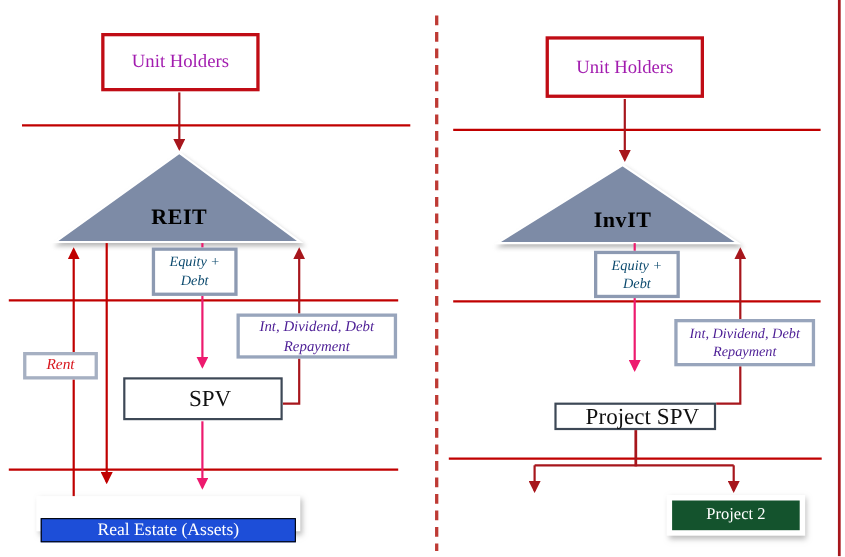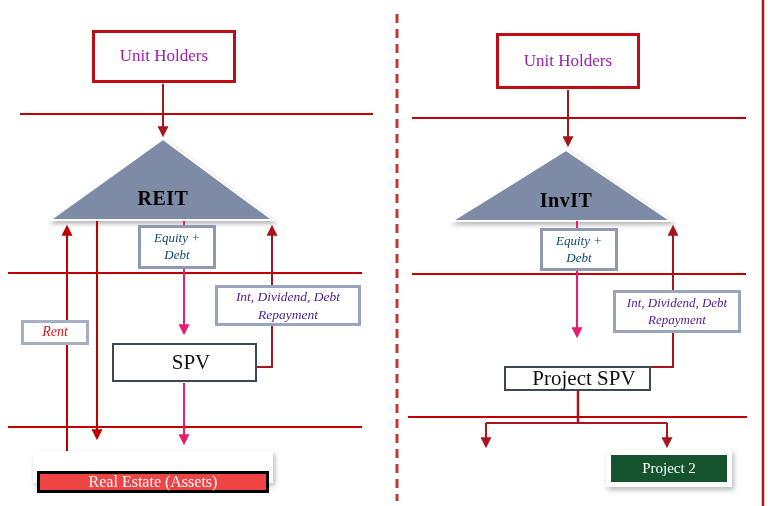--- a/index.html
+++ b/index.html
@@ -28,21 +28,21 @@
 
   .shadowbox {
     position:absolute; z-index:2; background:#ffffff; box-sizing:border-box;
     box-shadow:2px 3px 5px rgba(130,130,130,.55);
     display:flex; align-items:center; justify-content:center;
   }
   .inner {
     width:100%; display:flex; align-items:center; justify-content:center;
     color:#ffffff; font-size:15px; box-sizing:border-box;
   }
-  .re-inner { background:#ef4444; height:22px; width:232px; font-size:16px; border:3px solid #000000;margin-top:30px; }
+  .re-inner { background:#1d4ed8; height:22px; width:232px; font-size:16px; border:1px solid #000000;margin-top:30px; }
   .p1-inner { background:#8292AE; height:20px; width:118px; }
   .p2-inner { background:#14532d; height:27px; width:116px; }
 </style>
 </head>
 <body>
 
 <div class="canvas">
 
   <svg class="connectors" width="768" height="506" viewBox="0 0 768 506">
     <defs>

